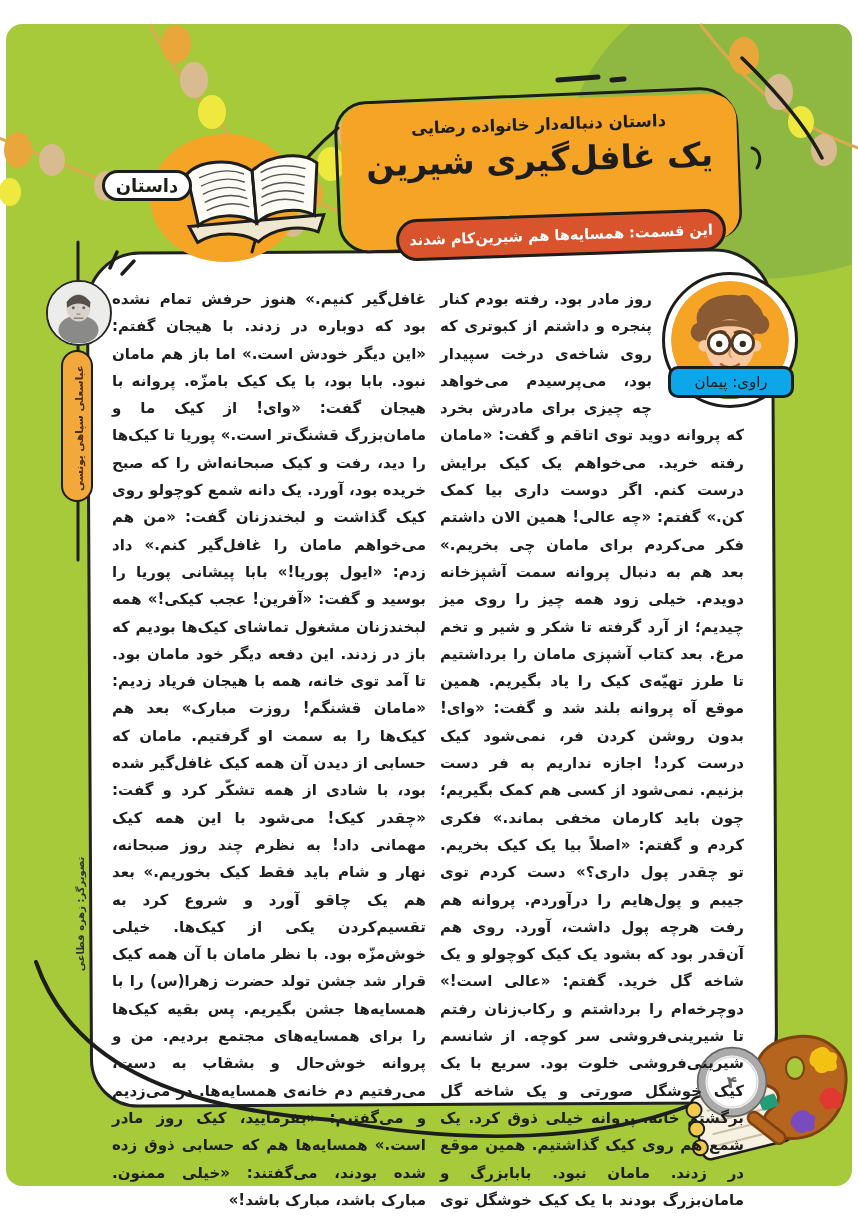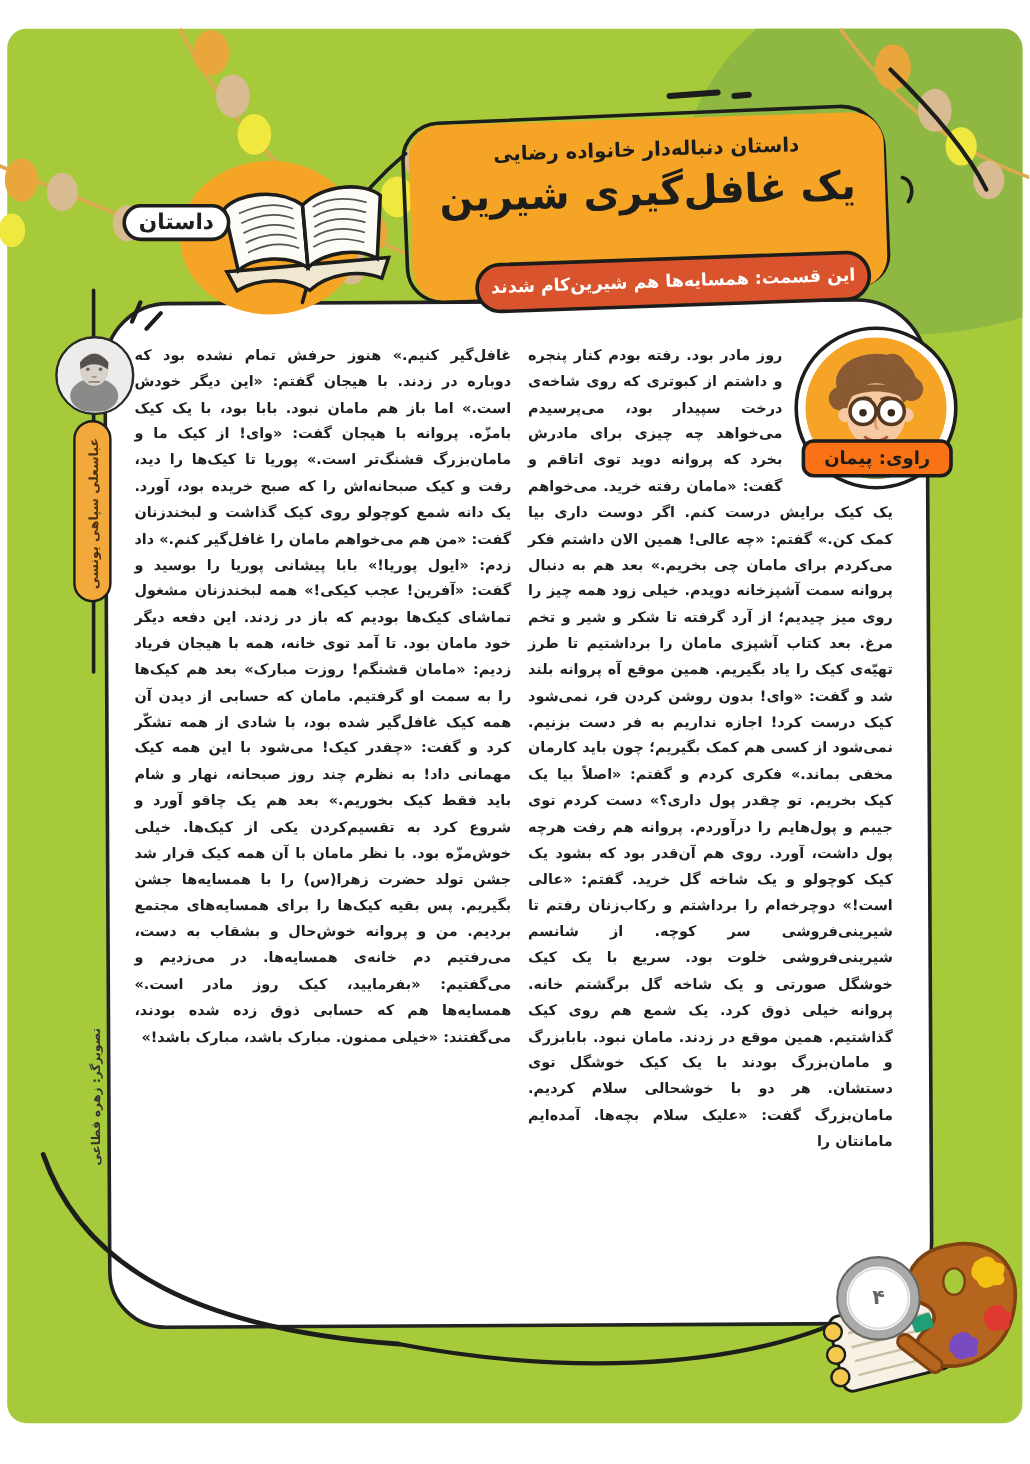--- a/index.html
+++ b/index.html
@@ -38,38 +38,38 @@
   
   .card { position:absolute; left:88px; top:250px; width:688px; height:856px; background:#fff;
     border:3px solid #222; border-radius:54px 60px 70px 48px; transform:rotate(-0.3deg); z-index:2; }
 
   
   .avatar { position:absolute; left:662px; top:272px; width:136px; height:136px; background:#fff;
     border:3px solid #1d1d1b; border-radius:50%; z-index:5; }
   .avatar-inner { position:absolute; left:6px; top:6px; width:118px; height:118px;
     border-radius:50%; overflow:hidden; }
   .narrator-pill { position:absolute; left:668px; top:366px; width:126px; height:32px;
-    background:#f97316; border:3px solid #1d1d1b; border-radius:10px; z-index:6;
-    font-size:15px; font-weight:bold; color:#1d1d1b; text-align:center; line-height:26px; direction:rtl; }
+    background:#0ea5e9; border:3px solid #1d1d1b; border-radius:10px; z-index:6;
+    font-size:15px; font-weight:normal; color:#1d1d1b; text-align:center; line-height:26px; direction:rtl; }
 
   
   .author-photo { position:absolute; left:46px; top:280px; width:66px; height:66px;
     border:2.5px solid #2a2a2a; border-radius:50%; overflow:hidden; z-index:4; background:#ececea; }
   .author-pill { position:absolute; left:61px; top:350px; width:32px; height:152px;
     background:#f3a83b; border:2.5px solid #1d1d1b; border-radius:18px; z-index:4; }
   .author-pill .vtext { position:absolute; left:-60px; top:60px; width:152px; height:32px;
     transform:rotate(-90deg); line-height:32px; text-align:center;
     font-size:10.5px; font-weight:bold; color:#4a3010; direction:rtl; }
   .illustrator { position:absolute; left:15px; top:905px; width:132px; height:18px;
     transform:rotate(-90deg); transform-origin:center; z-index:4;
     font-size:10px; font-weight:600; color:#333; text-align:center; line-height:18px; direction:rtl; }
 
   
   .story-col { position:absolute; direction:rtl; text-align:justify; font-weight:bold;
-    font-size:12px; line-height:1.82; color:#1f1f1f; z-index:5; }
+    font-size:15px; line-height:1.82; color:#1f1f1f; z-index:5; }
   .col-right { left:440px; top:286px; width:304px; height:784px; }
   .col-left  { left:112px; top:286px; width:314px; height:784px; }
   .avatar-spacer { float:right; width:92px; height:118px; }
 
   
   .palette-svg { position:absolute; left:662px; top:1026px; width:192px; height:136px; z-index:4; }
   .page-number { position:absolute; left:712px; top:1066px; width:40px; height:32px; z-index:5;
     font-size:17px; font-weight:bold; color:#666; text-align:center; line-height:32px; }
 </style>
 </head>

